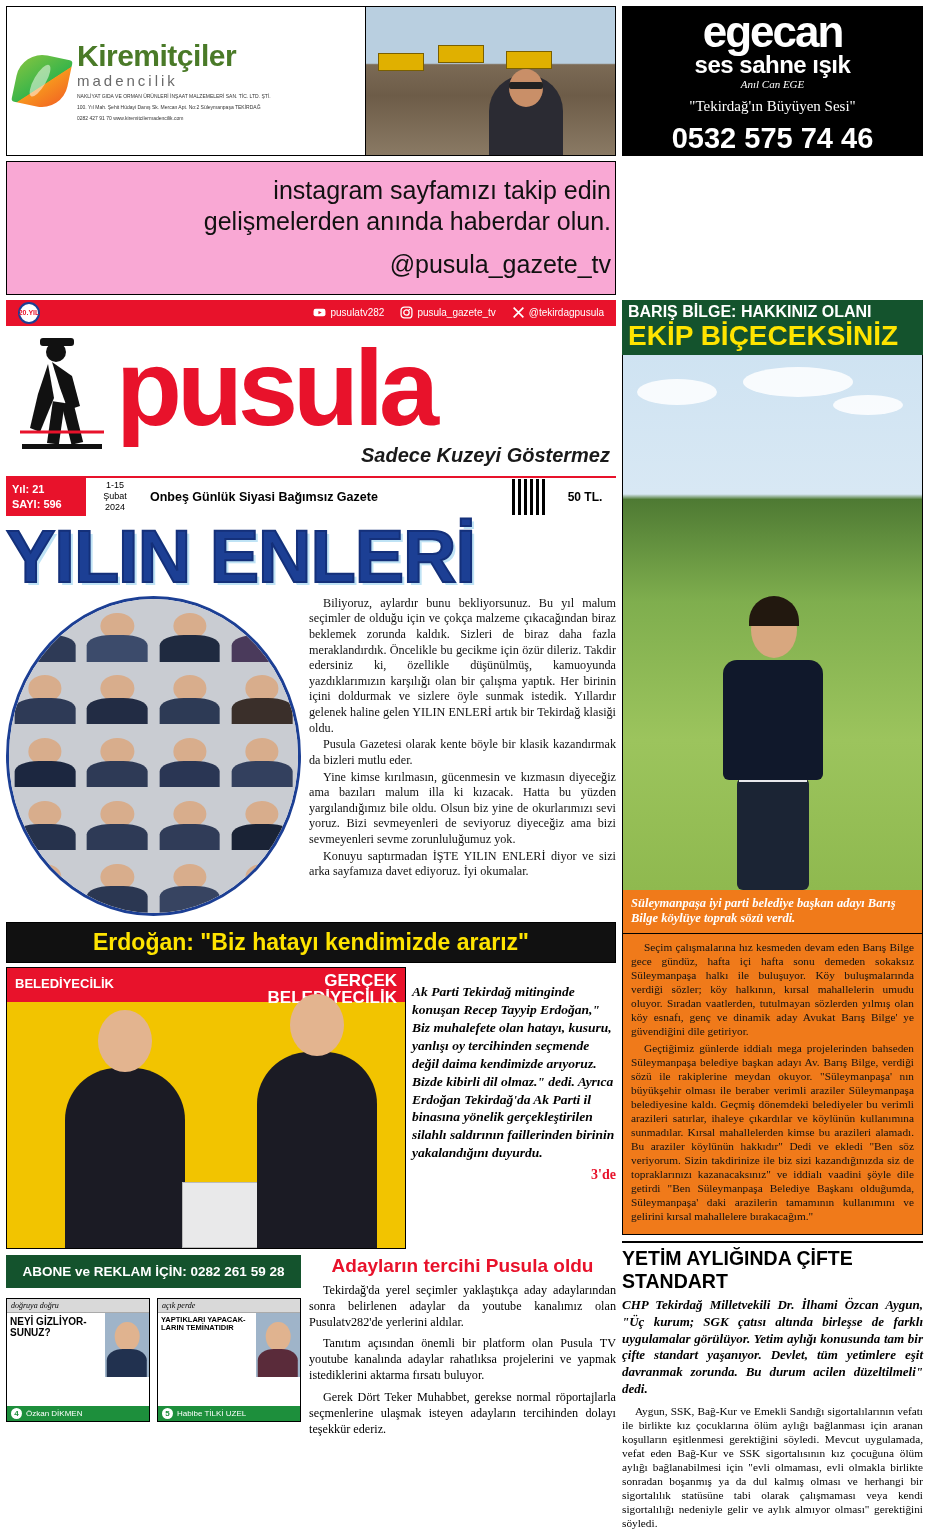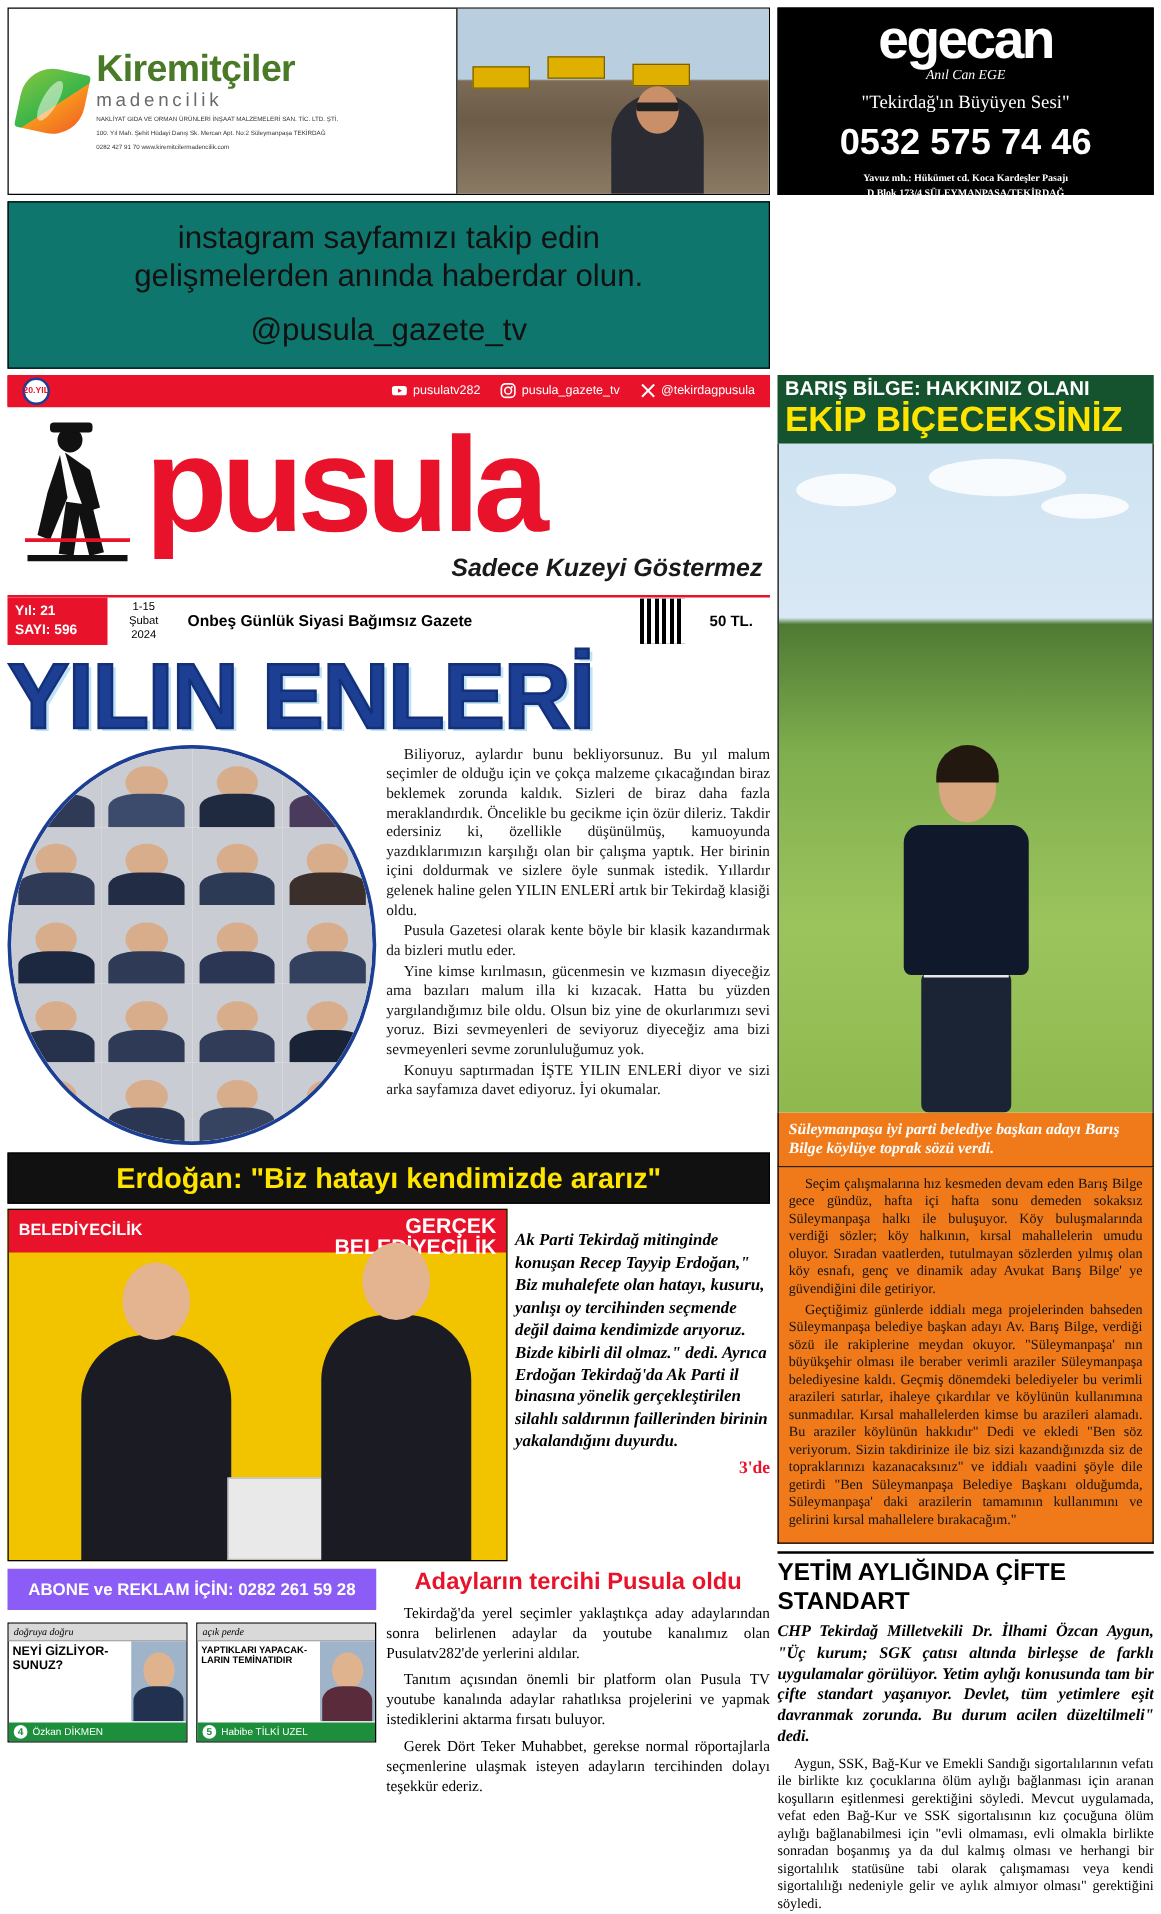--- a/index.html
+++ b/index.html
@@ -45,21 +45,21 @@
   .egecan-word { font-family:"Liberation Sans",sans-serif; font-weight:bold; font-size:44px; letter-spacing:-2px; line-height:0.95; }
   .egecan-sub { font-family:"Liberation Sans",sans-serif; font-weight:bold; font-size:24px; letter-spacing:-0.5px; line-height:1; }
   .egecan-name { font-size:11px; font-style:italic; margin-top:1px; }
   .egecan-slogan { font-size:15px; margin-top:8px; font-family:"Liberation Serif",serif; }
   .egecan-phone { font-family:"Liberation Sans",sans-serif; font-weight:bold; font-size:29px; margin-top:7px; letter-spacing:0px; }
   .egecan-addr { font-size:8px; font-weight:bold; margin-top:6px; line-height:1.5; font-family:"Liberation Serif",serif;}
 
   
   .secondstrip { display:flex; gap:6px; margin-top:5px; }
   .ig-banner {
-    flex:0 0 610px; border:1px solid #000; background:#0f766e; text-align:center;
+    flex:0 0 610px; border:1px solid #000; background:#f9a8d4; text-align:right;
     padding:13px 4px 15px; 
   }
   .ig-l1 { font-family:"Liberation Sans",sans-serif; font-size:25px; color:#111; line-height:1.25; }
   .ig-handle { font-family:"Liberation Sans",sans-serif; font-size:25px; color:#111; margin-top:12px; }
 
   
   .mainrow { display:flex; gap:6px; margin-top:5px; }
   .leftcol { flex:0 0 610px; }
   .rightcol { flex:1; }
 
@@ -120,23 +120,23 @@
   .erd-gerc { position:absolute; right:8px; top:4px; color:#fff; font-family:"Liberation Sans",sans-serif; font-weight:bold; font-size:17px; text-align:right; line-height:1; }
   .erd-silh { position:absolute; bottom:0; width:120px; height:180px; background:#1b1b24; border-radius:52px 52px 0 0; }
   .erd-head2 { position:absolute; width:54px; height:62px; border-radius:50%; background:#e3b48f; }
   .erd-podium { position:absolute; left:175px; bottom:0; width:120px; height:66px; background:#e9e9ea; border:1px solid #bbb; }
   .erd-text { flex:1; font-family:"Liberation Serif",serif; font-style:italic; font-weight:bold; font-size:13.5px; line-height:1.33;margin-top:16px; }
   .erd-page { color:#e8122b; font-weight:bold; text-align:right; font-style:normal; font-size:14px; margin-top:4px; }
 
   
   .bottomrow { display:flex; gap:8px; margin-top:6px; }
   .abone { flex:0 0 295px; }
-  .abone-bar { background:#8b5cf6; color:#fff; font-family:"Liberation Sans",sans-serif; font-weight:bold; font-size:13.5px; text-align:center; padding:9px 2px; }
+  .abone-bar { background:#14532d; color:#fff; font-family:"Liberation Sans",sans-serif; font-weight:bold; font-size:13.5px; text-align:center; padding:9px 2px; }
   .minicards { display:flex; gap:7px; margin-top:10px; }
-  .mcard { flex:1; border:1px solid #000; position:relative; height:96px; background:#fff; }
+  .mcard { flex:1; border:1px solid #000; position:relative; height:124px; background:#fff; }
   .mcard-top { background:#d9d9d9; font-size:8px; font-style:italic; padding:2px 4px; border-bottom:1px solid #aaa; font-family:"Liberation Serif",serif;}
   .mcard-body { display:flex; height:64px; }
   .mcard-txt { flex:1; font-family:"Liberation Sans",sans-serif; font-weight:bold; font-size:10px; padding:3px; line-height:1.15; }
   .mcard-txt.small { font-size:7.5px; }
   .mcard-img { flex:0 0 44px; background:#9fb4c9; position:relative; overflow:hidden; }
   .mcard-img .h { position:absolute; left:50%; top:14%; width:56%; height:46%; transform:translateX(-50%); border-radius:50%; background:#e0b38f; }
   .mcard-img .b { position:absolute; left:50%; bottom:0; width:92%; height:44%; transform:translateX(-50%); border-radius:40% 40% 0 0; background:#21314f; }
   .mcard-foot { position:absolute; bottom:0; left:0; right:0; background:#1d8f3c; color:#fff; font-size:8px; font-family:"Liberation Sans",sans-serif; padding:2px 4px; display:flex; align-items:center; gap:4px; }
   .num { width:11px;height:11px;border-radius:50%;background:#fff;color:#1d8f3c;font-size:8px;display:flex;align-items:center;justify-content:center;font-weight:bold;}
   .adaylar { flex:1; }
@@ -196,20 +196,21 @@
         <div class="machine" style="left:72px;top:38px;"></div>
         <div class="machine" style="left:140px;top:44px;"></div>
         <div class="person-silhouette"></div>
         <div class="person-head"></div>
         <div class="person-glasses"></div>
       </div>
     </div>
 
     <div class="ad-egecan">
       <div class="egecan-word">egecan</div>
+      <div class="egecan-sub">ses sahne ışık</div>
       <div class="egecan-name">Anıl Can EGE</div>
       <div class="egecan-slogan">"Tekirdağ'ın Büyüyen Sesi"</div>
       <div class="egecan-phone">0532 575 74 46</div>
       <div class="egecan-addr">Yavuz mh.: Hükümet cd. Koca Kardeşler Pasajı</div>
       <div class="egecan-addr" style="margin-top:0">D Blok 173/4 SÜLEYMANPAŞA/TEKİRDAĞ</div>
     </div>
   </div>
 
   <div class="secondstrip">
     <div class="ig-banner">

